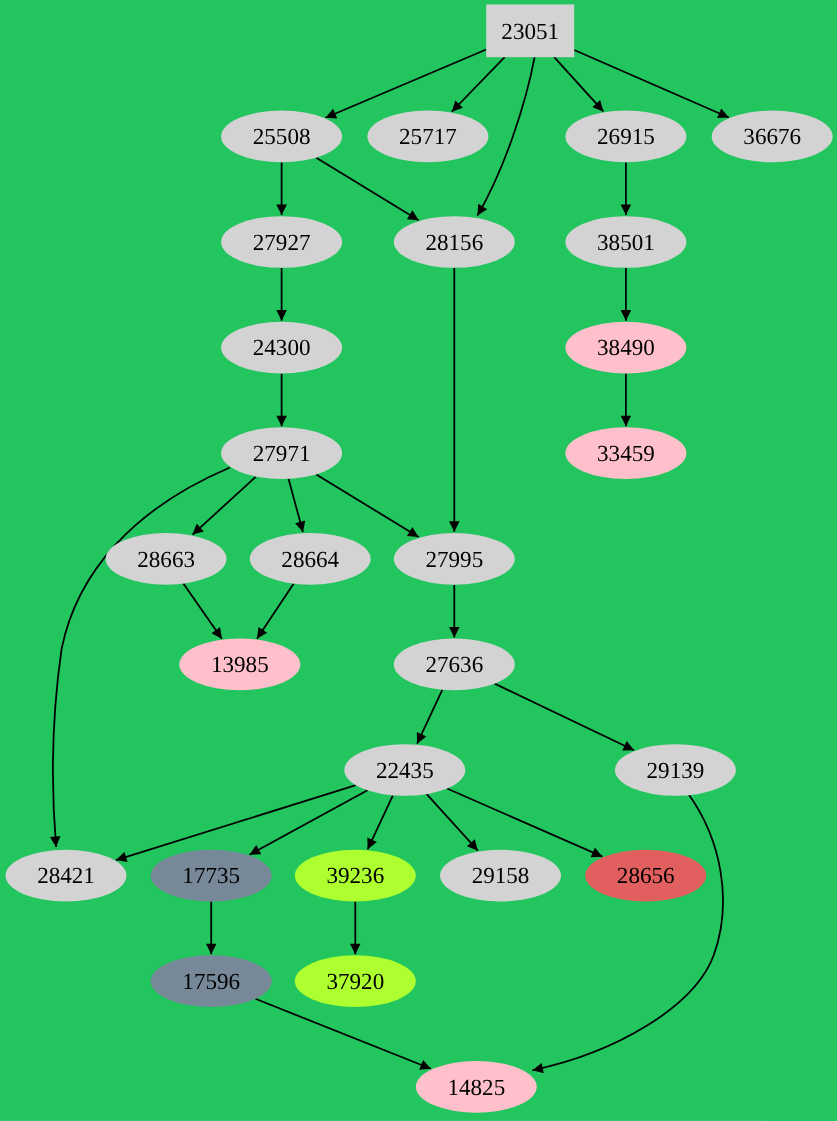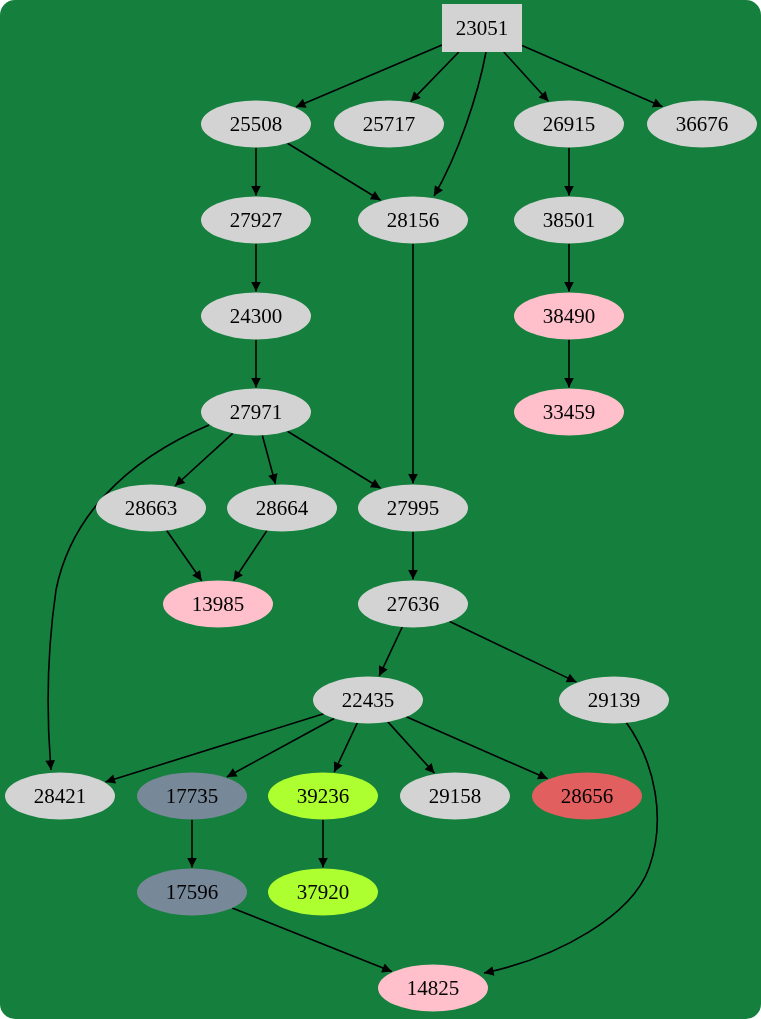--- a/index.html
+++ b/index.html
@@ -4,23 +4,22 @@
 <style>
   html, body {
     margin: 0;
     padding: 0;
     background: #ffffff;
   }
   .canvas {
     position: relative;
     width: 761px;
     height: 1019px;
-    background: #15803d;
+    background: #22c55e;
     font-family: "Liberation Serif", "DejaVu Serif", serif;
-    border-radius: 15px;
   }
   svg {
     display: block;
   }
   .edge-path {
     fill: none;
     stroke-width: 1.6px;
   }
   .node-label {
     font-family: "Liberation Serif", "DejaVu Serif", serif;

